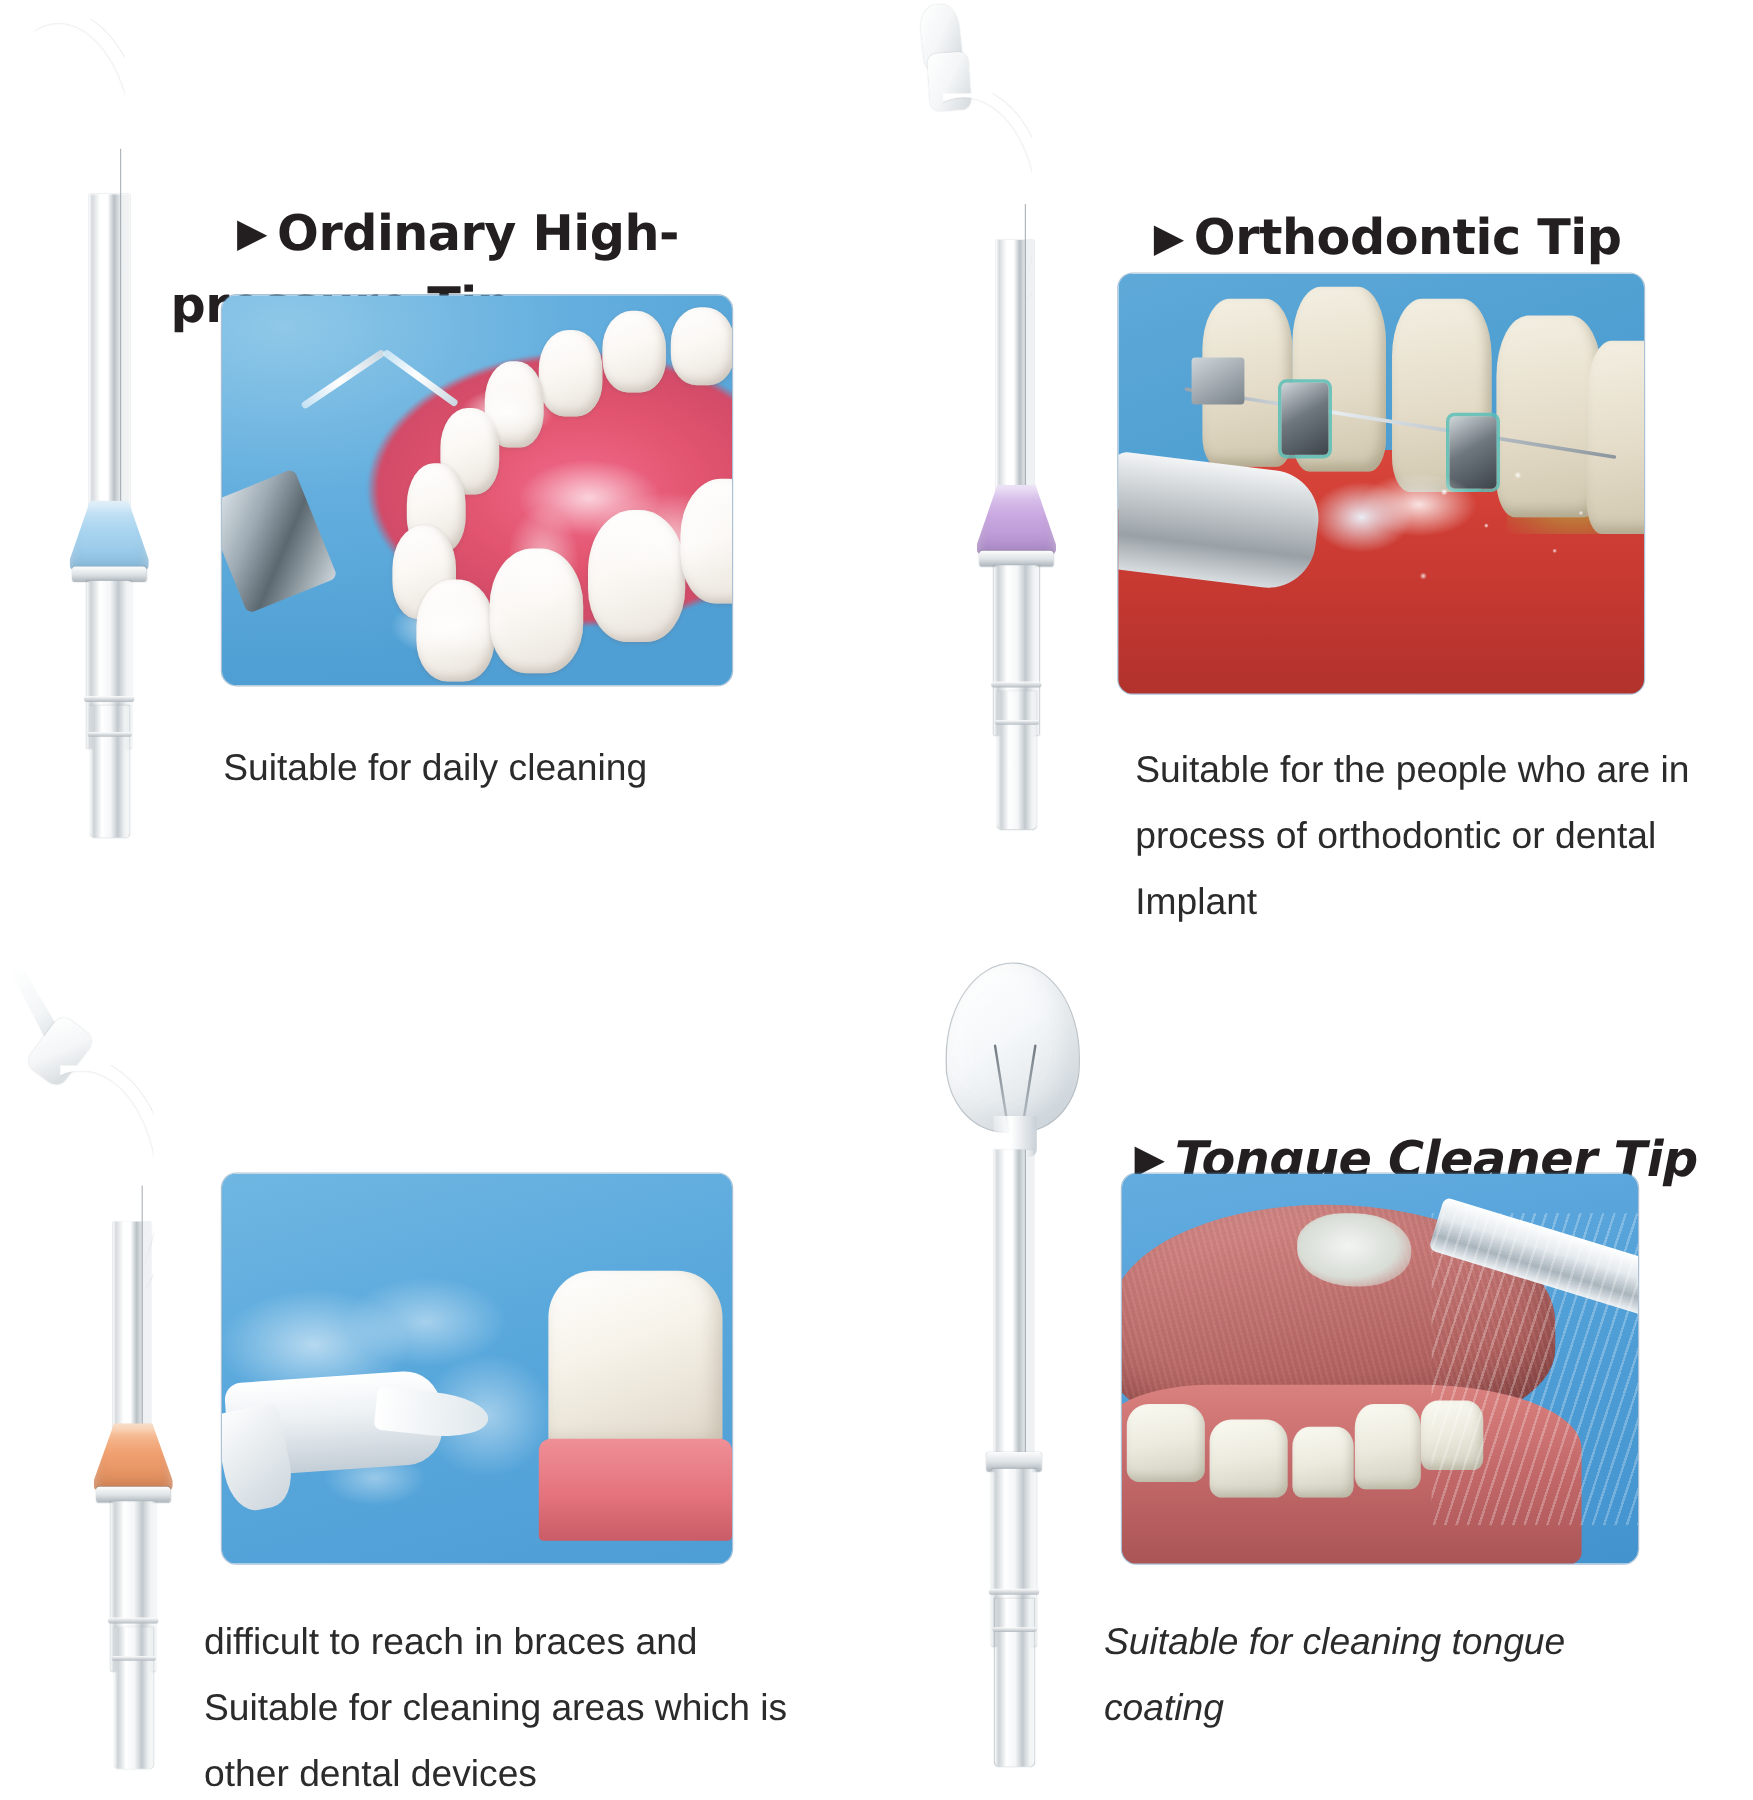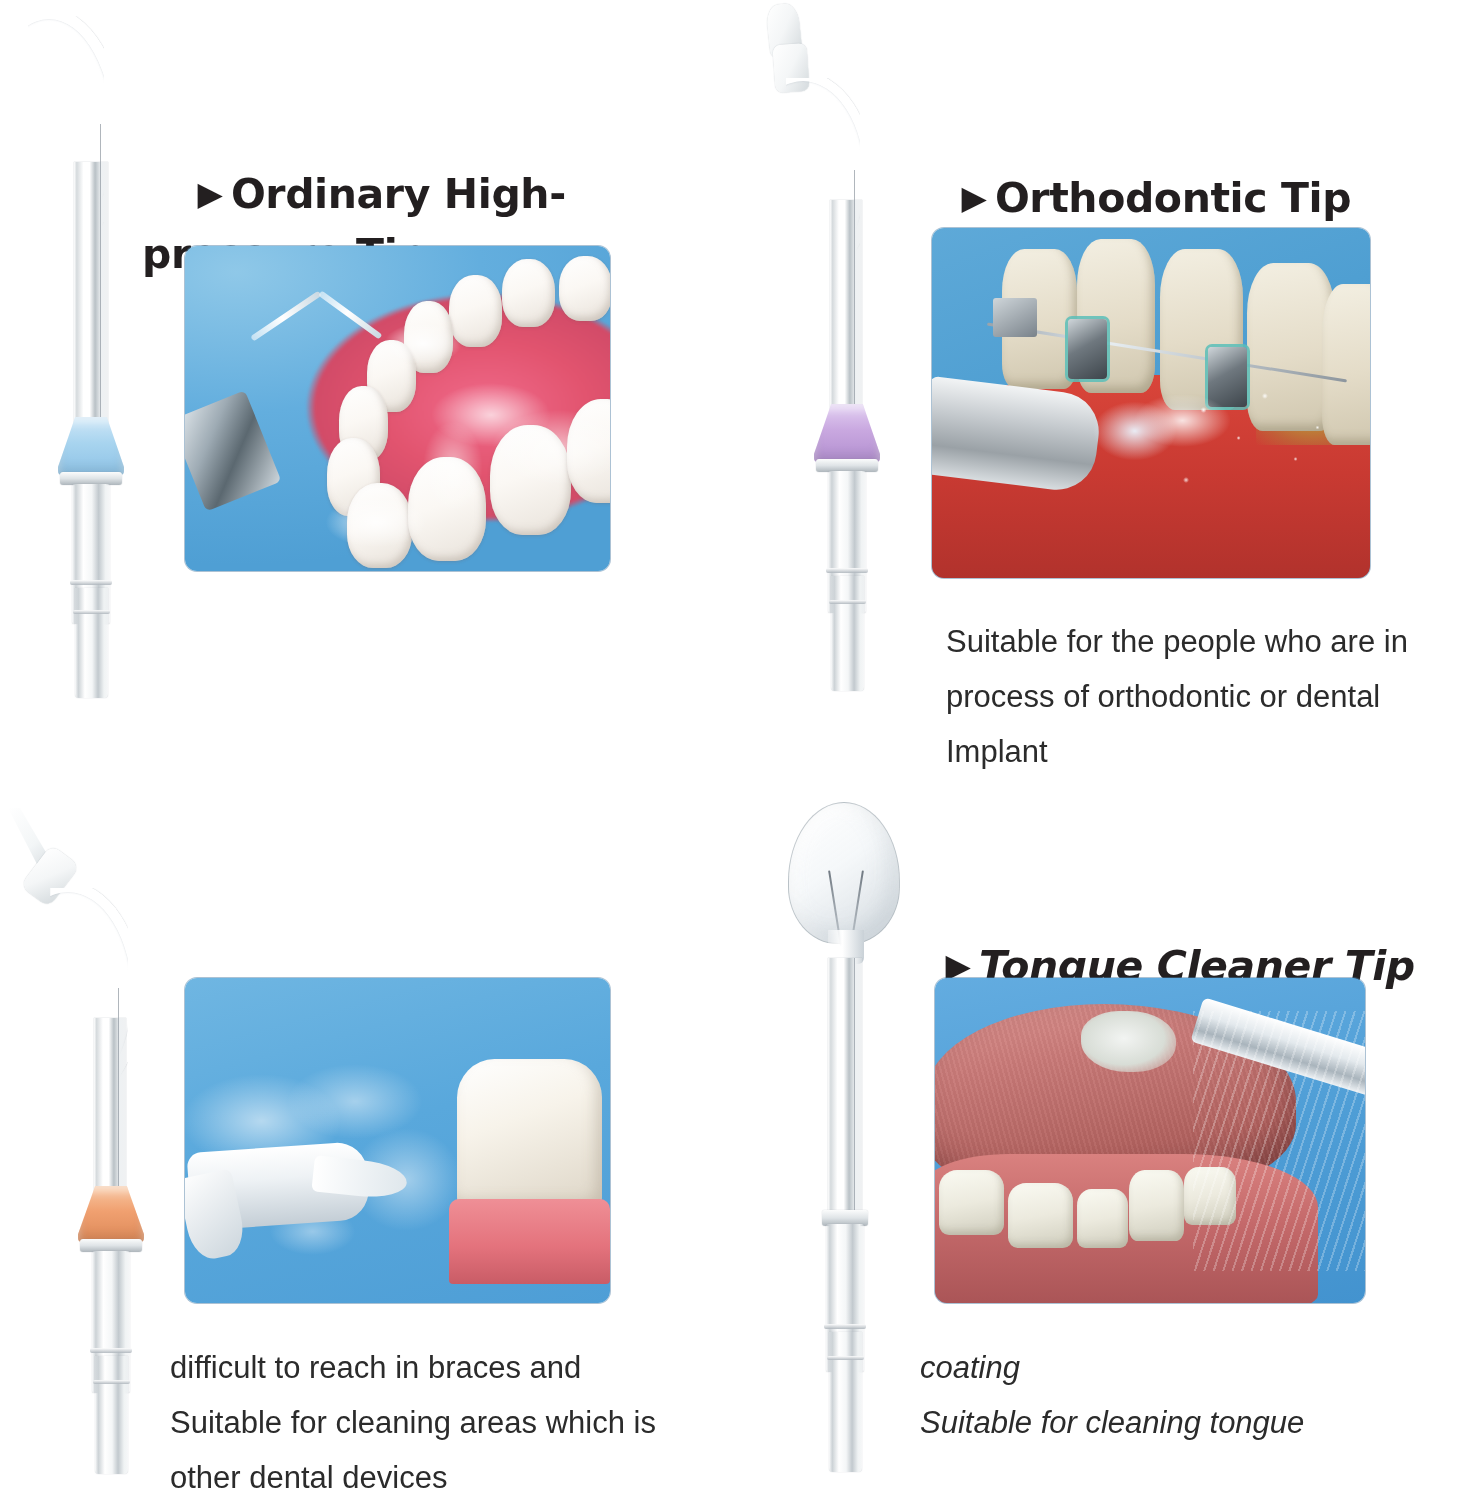--- a/index.html
+++ b/index.html
@@ -407,20 +407,23 @@
 
     </div>
     <div class="spray"></div>
     <div class="wand">
       <i style="left:22%; top:56%; width:48%; height:6px; transform:rotate(-34deg); transform-origin:left center;"></i>
       <i style="left:62%; top:6%; width:44%; height:6px; transform:rotate(36deg); transform-origin:left center;"></i>
     </div>
     <div class="handle"></div>
   </div>
 
+  <div class="caption" style="left:186px; top:612px; width:520px;">
+    <div>Suitable for daily cleaning</div>
+  </div>
 </div>
 
 <div class="panel" style="left:730px; top:0; width:731px; height:810px;">
 
   <div class="nozzle-wrap" style="left:8px; top:0px; width:160px; height:720px;">
 
     <div class="nz-whitetip" style="left:30px; top:4px; width:32px; height:52px; transform:rotate(-6deg);"></div>
     <div class="nz-whitetip" style="left:36px; top:44px; width:34px; height:48px; border-radius:8px; transform:rotate(-4deg);"></div>
 
     <div style="position:absolute; left:38px; top:78px; width:84px; height:180px; overflow:hidden;">
@@ -557,16 +560,16 @@
       <div class="ltooth" style="left:17%; top:63%; width:15%; height:20%;"></div>
       <div class="ltooth" style="left:33%; top:65%; width:12%; height:18%;"></div>
       <div class="ltooth" style="left:45%; top:59%; width:13%; height:22%;"></div>
       <div class="ltooth" style="left:58%; top:58%; width:12%; height:18%;"></div>
     </div>
     <div class="wand4"></div>
     <div class="spray4"></div>
   </div>
 
   <div class="caption" style="left:190px; top:560px; width:500px;">
+    <div>Suitable for cleaning tongue</div>
     <div>coating</div>
-    <div>Suitable for cleaning tongue</div>
   </div>
 </div>
 
 </body></html>

